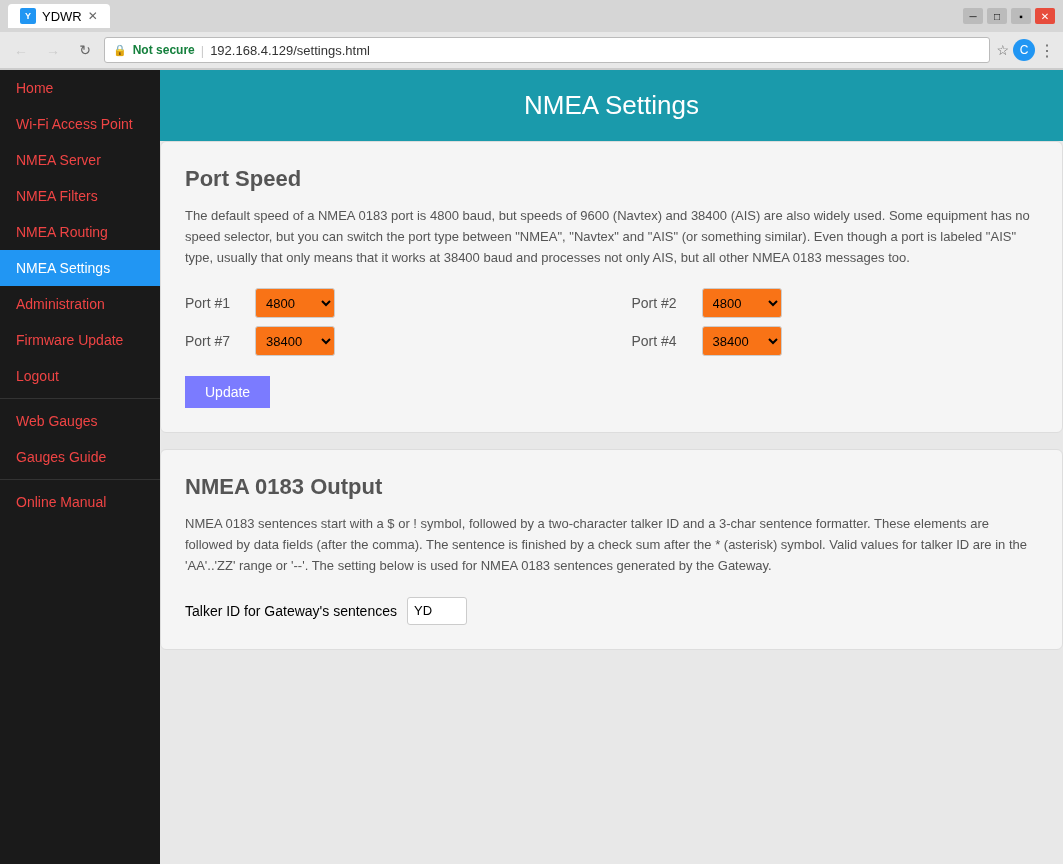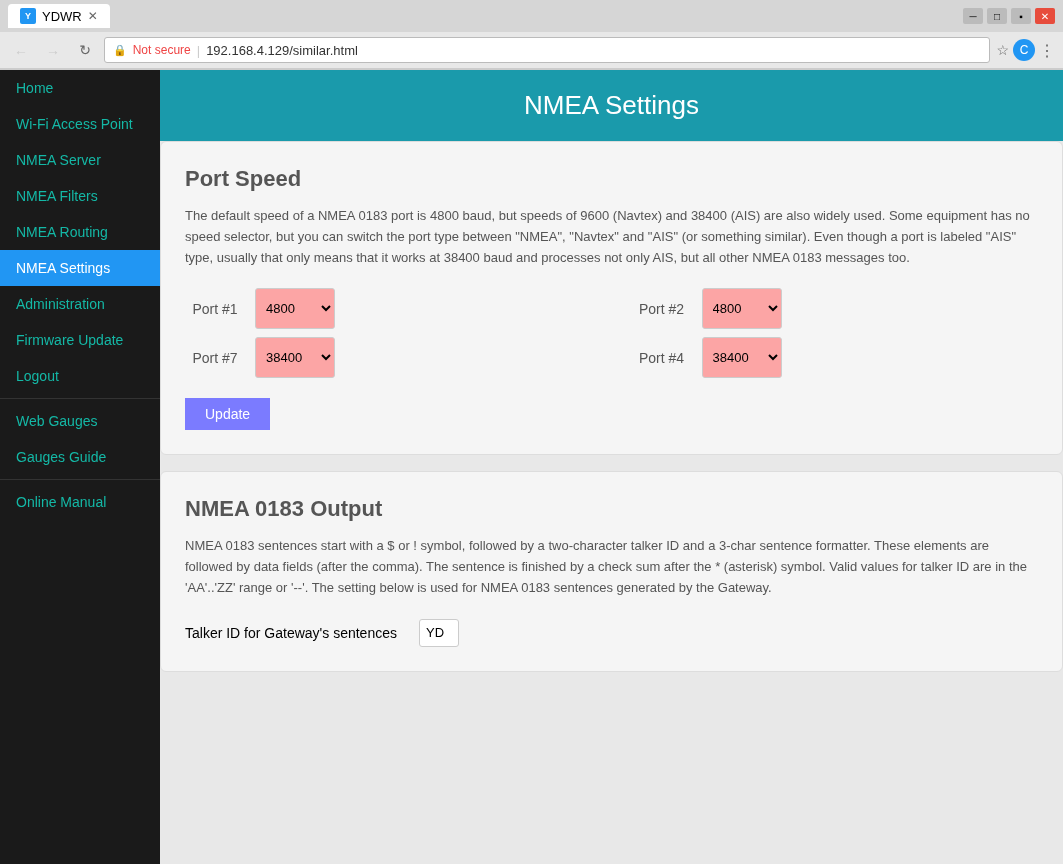--- a/index.html
+++ b/index.html
@@ -13,54 +13,54 @@
     .tab-close { color: #666; cursor: pointer; font-size: 12px; }
     .title-bar-controls { display: flex; gap: 4px; margin-left: auto; }
     .title-ctrl { width: 20px; height: 16px; background: #bbb; display: flex; align-items: center; justify-content: center; font-size: 10px; border-radius: 2px; cursor: pointer; }
     .title-ctrl.close { background: #e74c3c; color: white; }
 
     .address-bar { display: flex; align-items: center; padding: 5px 8px; gap: 6px; background: #e8e8e8; border-bottom: 1px solid #ccc; }
     .nav-btn { width: 26px; height: 26px; display: flex; align-items: center; justify-content: center; color: #666; cursor: pointer; font-size: 14px; border-radius: 3px; }
     .nav-btn.disabled { color: #ccc; cursor: default; }
     .url-bar { flex: 1; height: 26px; border: 1px solid #bbb; border-radius: 3px; padding: 0 8px; font-size: 13px; background: white; display: flex; align-items: center; gap: 6px; }
     .url-lock { font-size: 11px; color: #e74c3c; }
-    .url-secure { color: #ef4444; font-size: 12px; }
+    .url-secure { color: #15803d; font-size: 12px; font-weight: bold; }
     .url-divider { color: #ccc; }
     .url-text { color: #333; font-size: 13px; }
     .url-actions { display: flex; align-items: center; gap: 4px; }
     .star-btn { color: #666; font-size: 14px; cursor: pointer; }
     .menu-btn { color: #666; font-size: 16px; cursor: pointer; }
 
     
     .page-container { display: flex; height: calc(864px - 68px); overflow: hidden; }
 
     
     .sidebar { width: 160px; background: #1a1a1a; color: white; flex-shrink: 0; overflow-y: auto; }
-    .sidebar-item { padding: 10px 16px; cursor: pointer; color: #14b8a6; font-size: 14px; }
+    .sidebar-item { padding: 10px 16px; cursor: pointer; color: #ef4444; font-size: 14px; }
     .sidebar-item.active { background: #2196F3; color: white; }
     .sidebar-divider { height: 1px; background: #333; margin: 4px 0; }
 
     
     .main-content { flex: 1; overflow-y: auto; background: #e8e8e8; }
     .page-header { background: #1a9aab; padding: 20px; text-align: center; }
     .page-header h1 { color: white; font-size: 26px; font-weight: 500; }
 
     .content-area { }
     .section-card { background: #f5f5f5; border-radius: 6px; padding: 24px; margin-bottom: 16px; border: 1px solid #ddd; }
     .section-title { font-size: 22px; font-weight: bold; color: #555; margin-bottom: 14px; }
     .section-desc { color: #555; line-height: 1.6; font-size: 13px; margin-bottom: 20px; }
-    .port-label { color: #555; font-size: 14px; min-width: 60px; text-align: center; }
-    .port-select { height: 41px; border: 1px solid #ccc; border-radius: 3px; padding: 0 6px; font-size: 13px; background: #fca5a5; cursor: pointer; min-width: 80px; }
+    .port-label { color: #555; font-size: 14px; min-width: 60px; text-align: left; }
+    .port-select { height: 30px; border: 1px solid #ccc; border-radius: 3px; padding: 0 6px; font-size: 13px; background: #f97316; cursor: pointer; min-width: 80px; }
     .ports-grid { display: grid; grid-template-columns: 1fr 1fr; gap: 8px 40px; margin-bottom: 20px; }
     .port-item { display: flex; align-items: center; gap: 10px; }
 
     .update-btn { background: #7b7bff; color: white; border: none; border-radius: 0; padding: 8px 20px; font-size: 14px; cursor: pointer; }
 
-    .talker-row { display: flex; align-items: center; gap: 22px; margin-top: 10px; }
-    .talker-input { width: 40px; height: 28px; border: 1px solid #ccc; border-radius: 3px; padding: 0 6px; font-size: 13px; }
+    .talker-row { display: flex; align-items: center; gap: 10px; margin-top: 10px; }
+    .talker-input { width: 60px; height: 28px; border: 1px solid #ccc; border-radius: 3px; padding: 0 6px; font-size: 13px; }
 
     
     .main-content::-webkit-scrollbar { width: 10px; }
     .main-content::-webkit-scrollbar-track { background: #f1f1f1; }
     .main-content::-webkit-scrollbar-thumb { background: #bbb; }
   </style>
 </head>
 <body>
 
 <div class="browser-chrome">
@@ -81,21 +81,21 @@
   </div>
 
   <div class="address-bar">
     <div class="nav-btn disabled">←</div>
     <div class="nav-btn disabled">→</div>
     <div class="nav-btn">↻</div>
     <div class="url-bar">
       <span class="url-lock">🔒</span>
       <span class="url-secure">Not secure</span>
       <span class="url-divider">|</span>
-      <span class="url-text">192.168.4.129/similar.html</span>
+      <span class="url-text">192.168.4.129/settings.html</span>
     </div>
     <div class="url-actions">
       <span class="star-btn">☆</span>
       <span style="background:#2196F3;color:white;border-radius:50%;width:22px;height:22px;display:flex;align-items:center;justify-content:center;font-size:12px;cursor:pointer;">C</span>
       <span class="menu-btn">⋮</span>
     </div>
   </div>
 </div>
 
 <div class="page-container">

